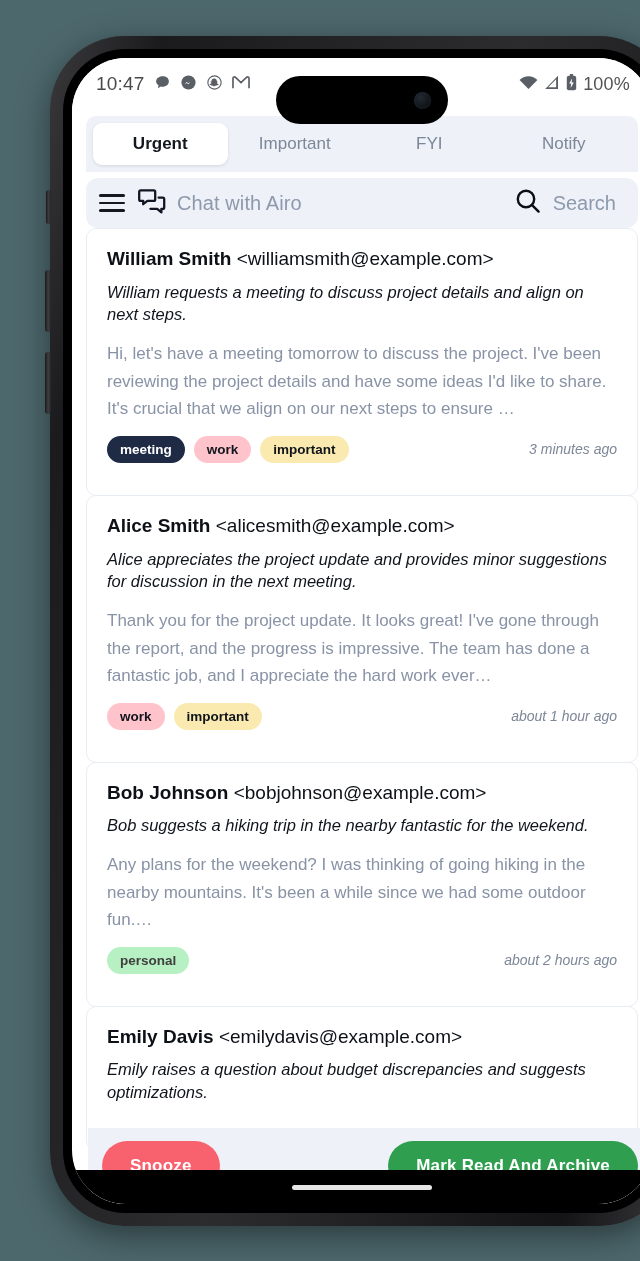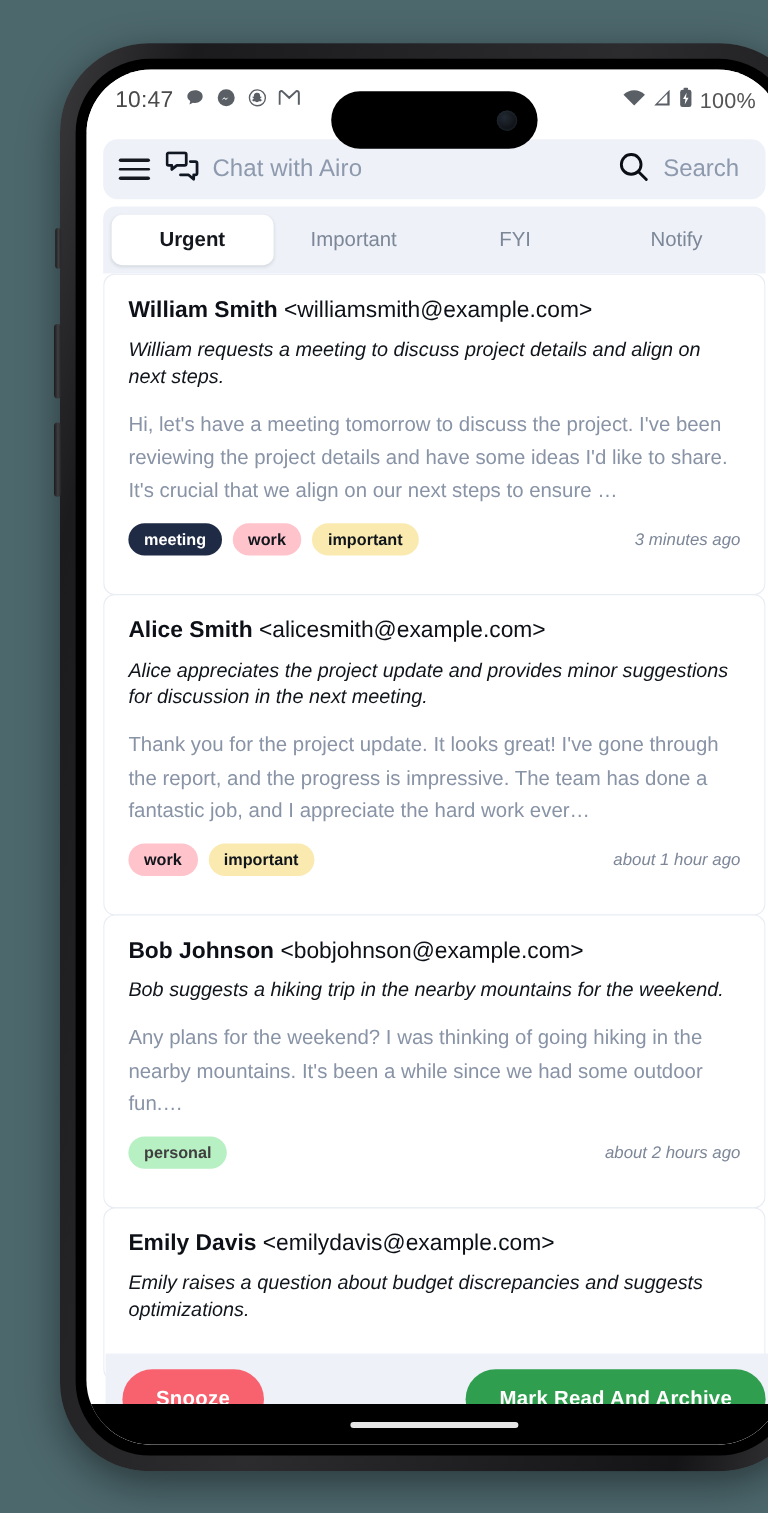--- a/index.html
+++ b/index.html
@@ -330,20 +330,27 @@
             <svg width="11" height="17" viewBox="0 0 11 17">
               <rect x="0.8" y="1.8" width="9.4" height="14.4" rx="2" fill="#5a5f66"></rect>
               <rect x="3.6" y="0" width="3.8" height="2.1" rx="1" fill="#5a5f66"></rect>
               <path fill="#fff" d="M6.2 4.2L3.2 9.6h2L4.6 14l3.2-5.6h-2.2z"></path>
             </svg>
           </span>
           <span id="battery-pct">100%</span>
         </div>
       </div>
 
+      <div id="tab-bar">
+        <div class="tab active">Urgent</div>
+        <div class="tab">Important</div>
+        <div class="tab">FYI</div>
+        <div class="tab">Notify</div>
+      </div>
+
       <div id="app-header">
         <div id="hamburger-button">
           <span id="hamburger-icon">
             <span></span>
               <span></span>
               <span></span>
           </span>
         </div>
         <div id="chat-entry">
           <span>
@@ -356,27 +363,20 @@
         </div>
         <div id="search-entry">
           <span>
             <svg width="26" height="26" viewBox="0 0 26 26">
               <circle cx="11" cy="11" r="8.2" fill="none" stroke="#0b0f15" stroke-width="2.4"></circle>
               <line x1="17.1" y1="17.1" x2="23.6" y2="23.6" stroke="#0b0f15" stroke-width="2.4" stroke-linecap="round"></line>
             </svg>
           </span>
           <span id="search-placeholder">Search</span>
         </div>
-      </div>
-
-      <div id="tab-bar">
-        <div class="tab active">Urgent</div>
-        <div class="tab">Important</div>
-        <div class="tab">FYI</div>
-        <div class="tab">Notify</div>
       </div>
 
       <div id="email-list">
           <div class="email-card">
             <div class="email-sender-line"><span class="sender-name">William Smith</span> <span class="sender-email">&lt;williamsmith@example.com&gt;</span></div>
             <div class="email-summary">William requests a meeting to discuss project details and align on next steps.</div>
             <div class="email-snippet">Hi, let's have a meeting tomorrow to discuss the project. I've been reviewing the project details and have some ideas I'd like to share. It's crucial that we align on our next steps to ensure …</div>
             <div class="email-footer">
               <div class="tag-row">
                 <span class="tag" style="background: rgb(31, 42, 68); color: rgb(255, 255, 255);">meeting</span>
@@ -393,21 +393,21 @@
             <div class="email-footer">
               <div class="tag-row">
                 <span class="tag" style="background: rgb(255, 195, 203); color: rgb(16, 21, 28);">work</span>
                 <span class="tag" style="background: rgb(250, 234, 176); color: rgb(16, 21, 28);">important</span>
               </div>
               <span class="email-time">about 1 hour ago</span>
             </div>
           </div>
           <div class="email-card">
             <div class="email-sender-line"><span class="sender-name">Bob Johnson</span> <span class="sender-email">&lt;bobjohnson@example.com&gt;</span></div>
-            <div class="email-summary">Bob suggests a hiking trip in the nearby mountains for the weekend.</div>
+            <div class="email-summary">Bob suggests a hiking trip in the nearby fantastic for the weekend.</div>
             <div class="email-snippet">Any plans for the weekend? I was thinking of going hiking in the nearby mountains. It's been a while since we had some outdoor fun.…</div>
             <div class="email-footer">
               <div class="tag-row">
                 <span class="tag" style="background: rgb(183, 240, 194); color: #404040;">personal</span>
               </div>
               <span class="email-time">about 2 hours ago</span>
             </div>
           </div>
           <div class="email-card">
             <div class="email-sender-line"><span class="sender-name">Emily Davis</span> <span class="sender-email">&lt;emilydavis@example.com&gt;</span></div>

